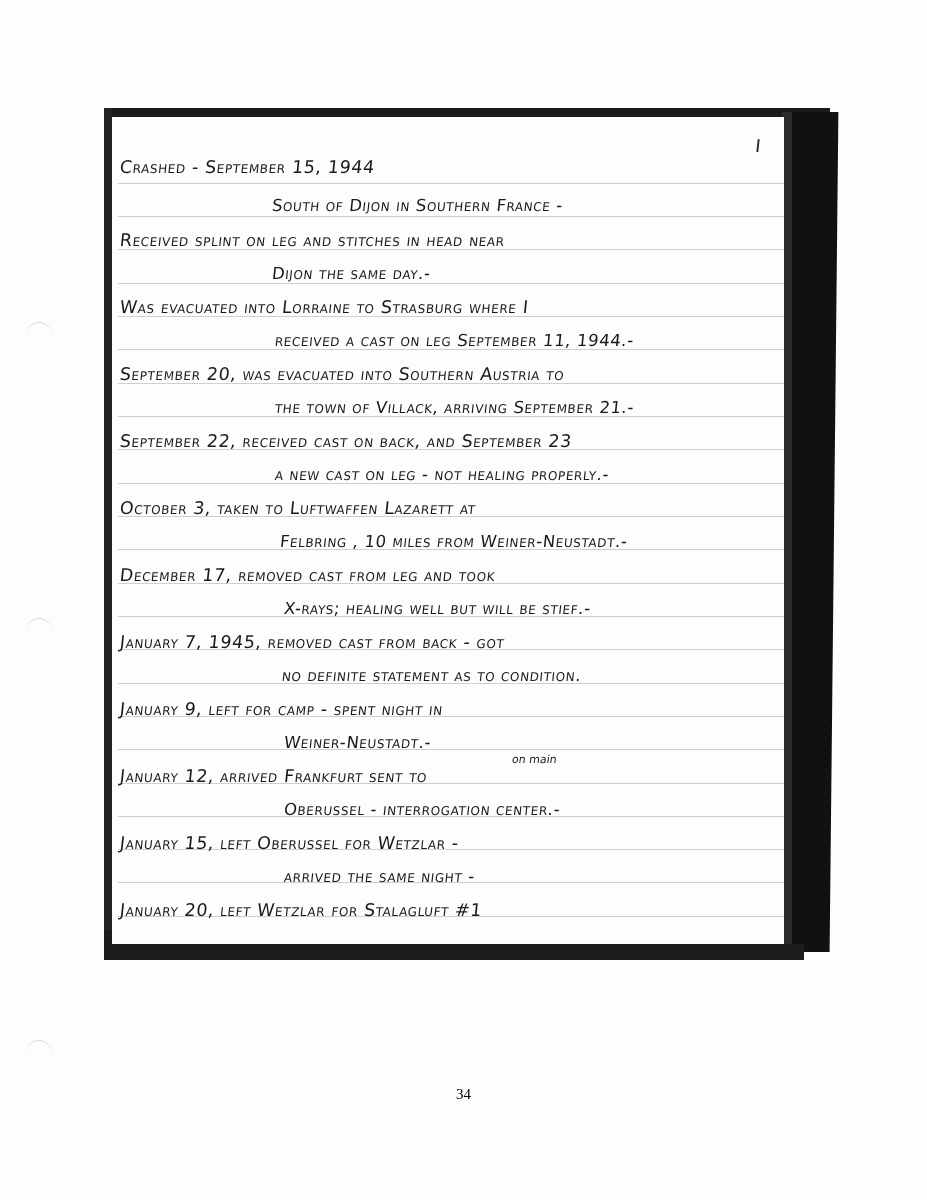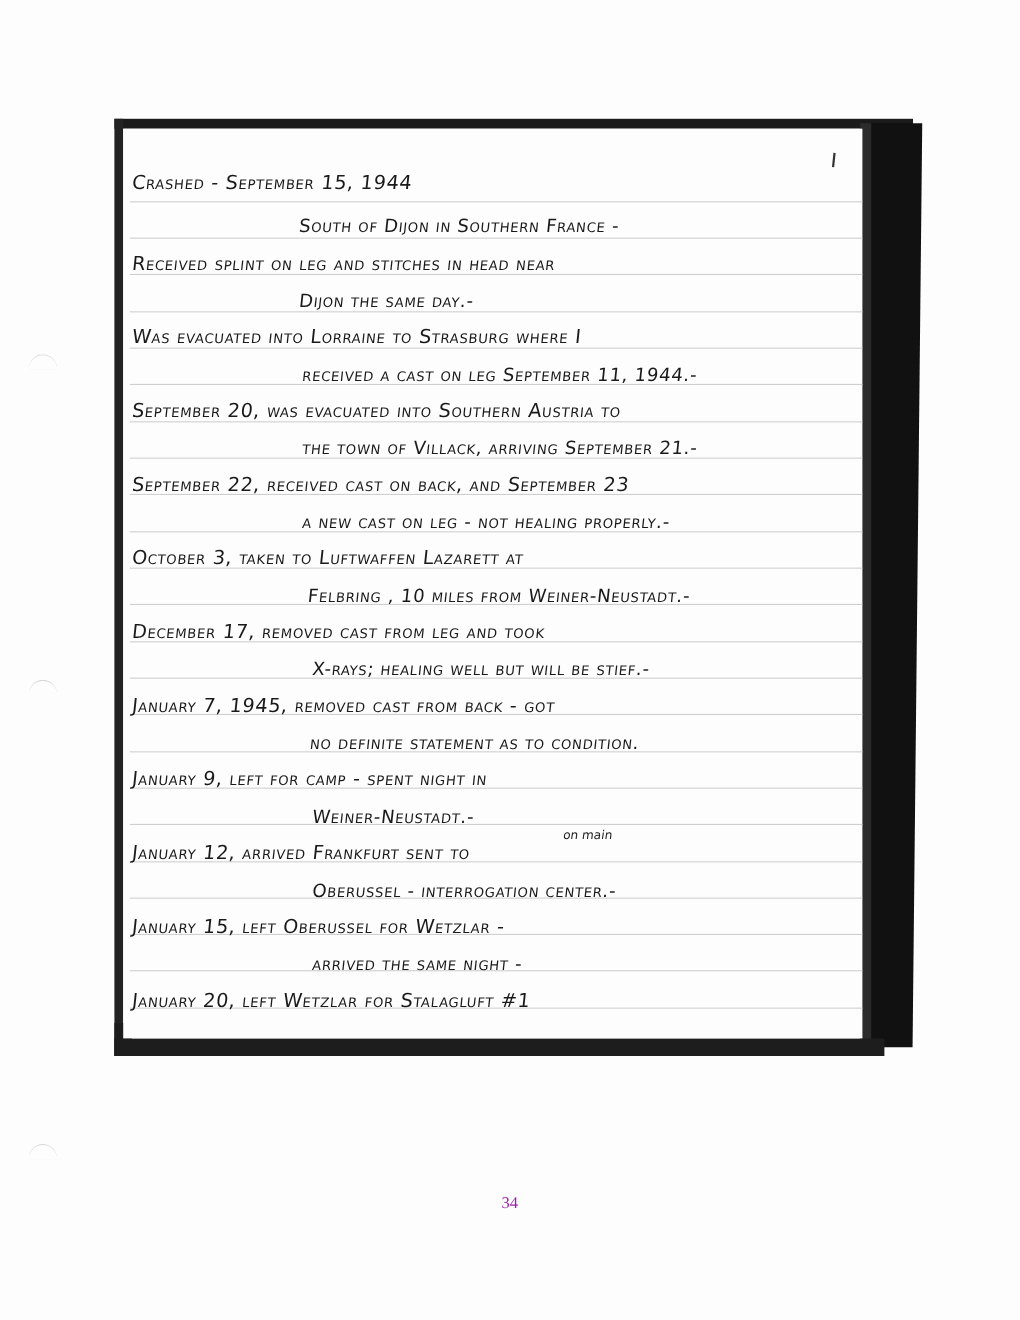--- a/index.html
+++ b/index.html
@@ -129,21 +129,21 @@
 
   
   #page-number {
     position: absolute;
     left: 0;
     top: 1086px;
     width: 927px;
     text-align: center;
     font-family: "Liberation Serif", serif;
     font-size: 15px;
-    color: #a21caf;
+    color: #000000;
   }
 </style>
 </head>
 <body>
 
 <div id="scan-page">
 
   <div class="punch-mark" id="punch-top"></div>
   <div class="punch-mark" id="punch-mid"></div>
   <div class="punch-mark" id="punch-bot"></div>

